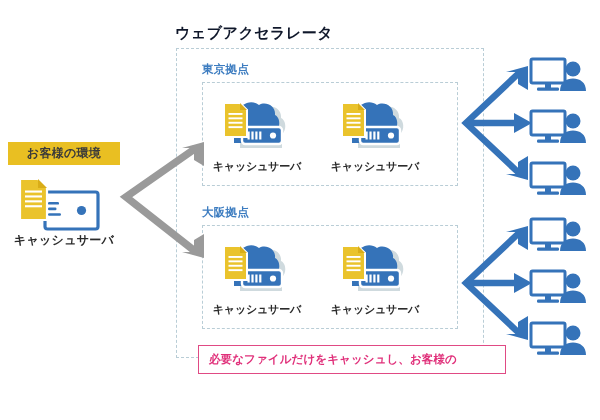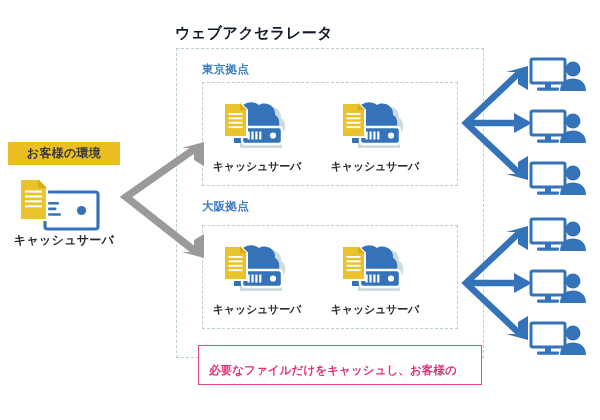--- a/index.html
+++ b/index.html
@@ -49,24 +49,24 @@
     letter-spacing:0.3px;
   }
   .cache-label{
     width:96px;text-align:right;
     font-size:11px;font-weight:bold;color:#2b2b2b;
     letter-spacing:-0.2px;
   }
 
   
   .note{
-    left:198px;top:345px;width:284px;
+    left:198px;top:345px;width:308px;
     border:1.6px solid #e04a84;box-sizing:border-box;
     background:#ffffff;
-    padding:16px 8px 6px 10px;
+    padding:5px 8px 6px 10px;
   }
   .note-line{
     font-size:11.5px;font-weight:bold;color:#e0307a;
     line-height:16px;white-space:nowrap;letter-spacing:0.1px;
   }
 
   svg{display:block;overflow:visible;}
 </style>
 </head>
 <body>
@@ -121,21 +121,21 @@
       <g fill="#ffffff">
         <rect x="10.5" y="17" width="14" height="1.9"></rect>
         <rect x="10.5" y="21.4" width="14" height="1.9"></rect>
         <rect x="10.5" y="25.8" width="14" height="1.9"></rect>
         <rect x="10.5" y="30.2" width="14" height="1.9"></rect>
       </g>
     </svg>
     <div class="abs cache-label" style="left:-13px;top:63px;">キャッシュサーバ</div>
   </div>
 
-  <div class="abs region-title" style="left:202px;top:199px;">大阪拠点</div>
+  <div class="abs region-title" style="left:202px;top:205px;">大阪拠点</div>
   <div class="abs region-box" style="left:202px;top:225px;width:256px;height:104px;"></div>
 
   <div class="abs" style="left:218px;top:239px;">
     <svg width="70" height="62" viewBox="0 0 70 62">
       <path d="M26 20 C28 10 40 6 47 12 C54 8 64 13 63 22 C68 24 69 34 64 38 L64 52 L22 52 L22 40 C15 38 15 24 26 20 Z" fill="#cfdade"></path>
       <path d="M20 17 C22 7 34 3 41 9 C48 5 58 10 57 19 C62 21 63 31 58 35 L58 47 L16 47 L16 35 C9 33 9 21 20 17 Z" fill="#3573b9"></path>
       <rect x="24" y="31" width="40" height="17" rx="3.2" fill="#3573b9" stroke="#ffffff" stroke-width="2.4"></rect>
       <g fill="#ffffff">
         <rect x="29.5" y="35.5" width="2.2" height="8"></rect>
         <rect x="33.4" y="35.5" width="2.2" height="8"></rect>

